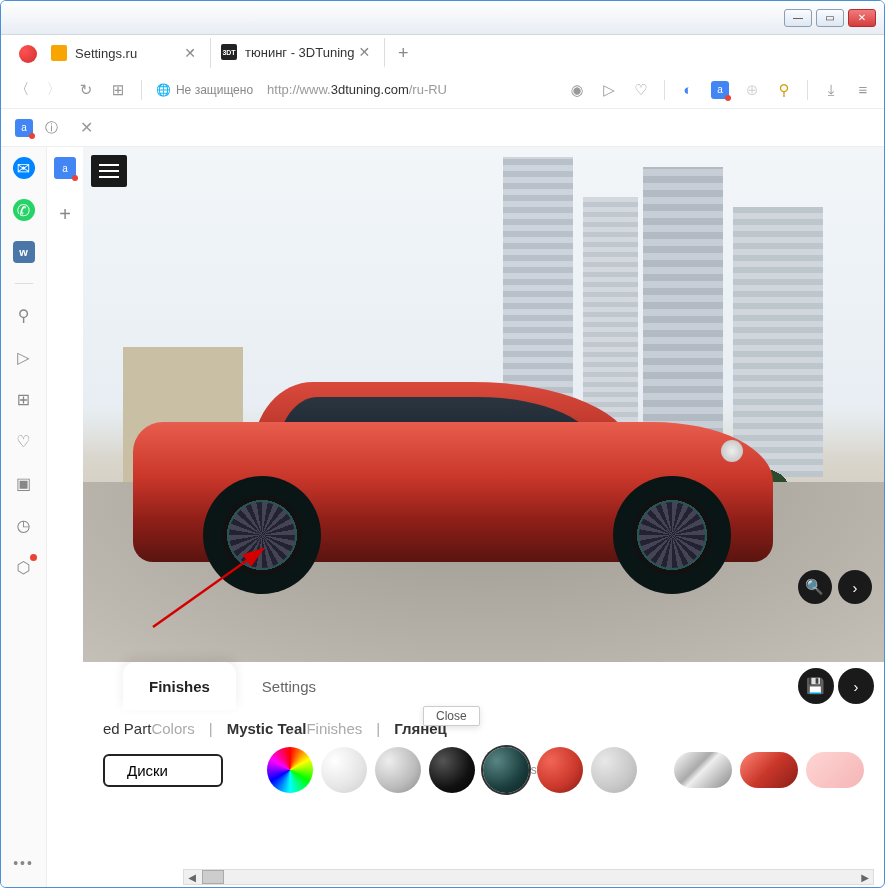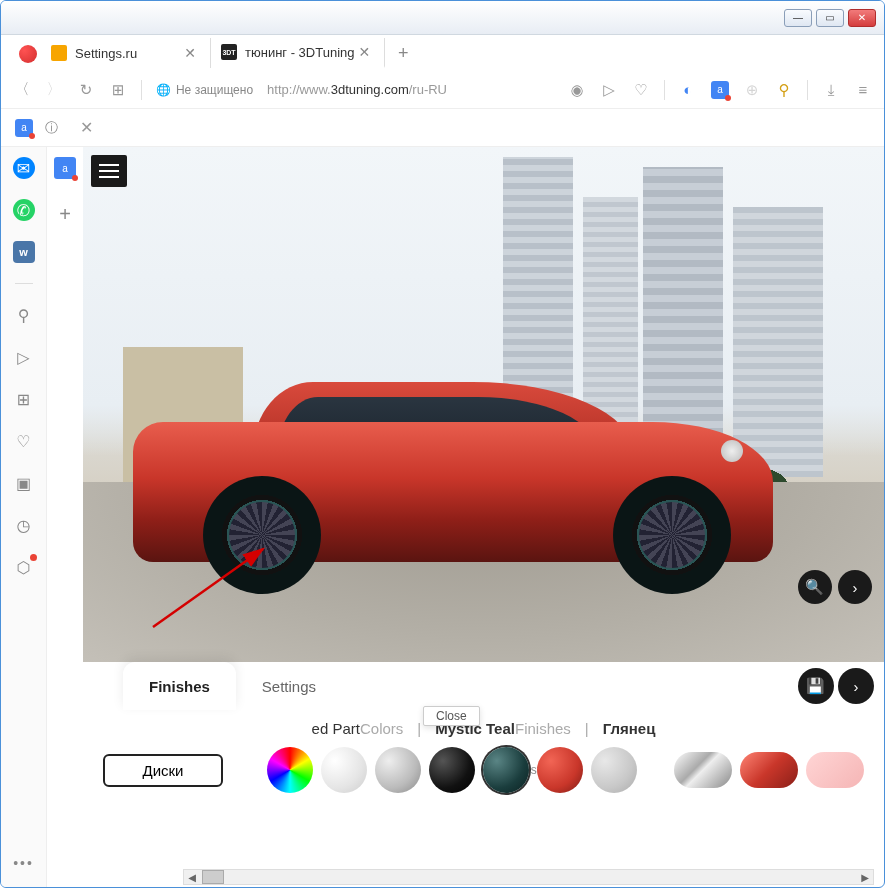--- a/index.html
+++ b/index.html
@@ -63,27 +63,27 @@
 .hamburger span{width:20px;height:2px;background:#fff}
 .arrow-annotation{position:absolute;left:60px;bottom:25px;pointer-events:none}
 .zoom-controls{position:absolute;right:12px;bottom:58px;display:flex;gap:6px}
 .zoom-btn{width:34px;height:34px;border-radius:50%;background:#1a1a1a;color:#fff;display:flex;align-items:center;justify-content:center;font-size:15px}
 .tabs-row{height:48px;display:flex;align-items:center;background:#fff;padding-left:40px;position:relative}
 .cfg-tab{padding:0 26px;height:48px;display:flex;align-items:center;color:#666;font-size:15px}
 .cfg-tab.active{color:#222;font-weight:600;background:#fff;border-radius:12px 12px 0 0;box-shadow:0 -4px 12px rgba(0,0,0,.08)}
 .close-tooltip{position:absolute;left:340px;top:44px;background:#fff;border:1px solid #ccc;padding:2px 12px;font-size:12px;color:#555;border-radius:2px;box-shadow:0 2px 6px rgba(0,0,0,.12)}
 .save-area{position:absolute;right:10px;top:6px;display:flex;gap:4px}
 .save-btn{width:36px;height:36px;border-radius:50%;background:#1a1a1a;color:#fff;display:flex;align-items:center;justify-content:center;font-size:15px}
-.labels-row{display:flex;padding:10px 20px 4px;font-size:15px;color:#333;justify-content:center}
+.labels-row{display:flex;padding:10px 20px 4px;font-size:15px;color:#333;justify-content:flex-start}
 .labels-row .grp{display:flex;gap:14px}
 .labels-row .light{color:#aaa}
 .labels-row .bold{font-weight:700}
 .colorname{position:absolute;right:310px;font-size:12px;color:#888;top:616px}
 .swatches-row{display:flex;align-items:center;padding:6px 20px 16px;gap:8px;position:relative}
-.part-select{border:2px solid #222;border-radius:6px;padding:6px 22px;font-size:15px;min-width:120px;text-align:center;margin-right:36px}
+.part-select{border:2px solid #222;border-radius:6px;padding:6px 22px;font-size:15px;min-width:120px;margin-right:36px}
 .swatch{width:46px;height:46px;border-radius:50%;flex-shrink:0}
 .sw-picker{background:conic-gradient(red,yellow,lime,cyan,blue,magenta,red)}
 .sw-white{background:radial-gradient(circle at 30% 30%,#fff,#e5e5e5 60%,#ccc)}
 .sw-silver{background:radial-gradient(circle at 30% 30%,#eee,#bbb 60%,#888)}
 .sw-black{background:radial-gradient(circle at 30% 30%,#555,#111 60%,#000)}
 .sw-teal{background:radial-gradient(circle at 30% 30%,#5a8585,#1a3d3d 60%,#0a2020);box-shadow:0 0 0 2px #333}
 .sw-red{background:radial-gradient(circle at 30% 30%,#f26555,#c9362a 60%,#7a1b14)}
 .sw-grey{background:radial-gradient(circle at 30% 30%,#e8e8e8,#c8c8c8 60%,#aaa)}
 .finish-pill{width:58px;height:36px;border-radius:18px;flex-shrink:0}
 .fp-chrome{background:linear-gradient(135deg,#fff,#aaa 40%,#eee 50%,#888)}

